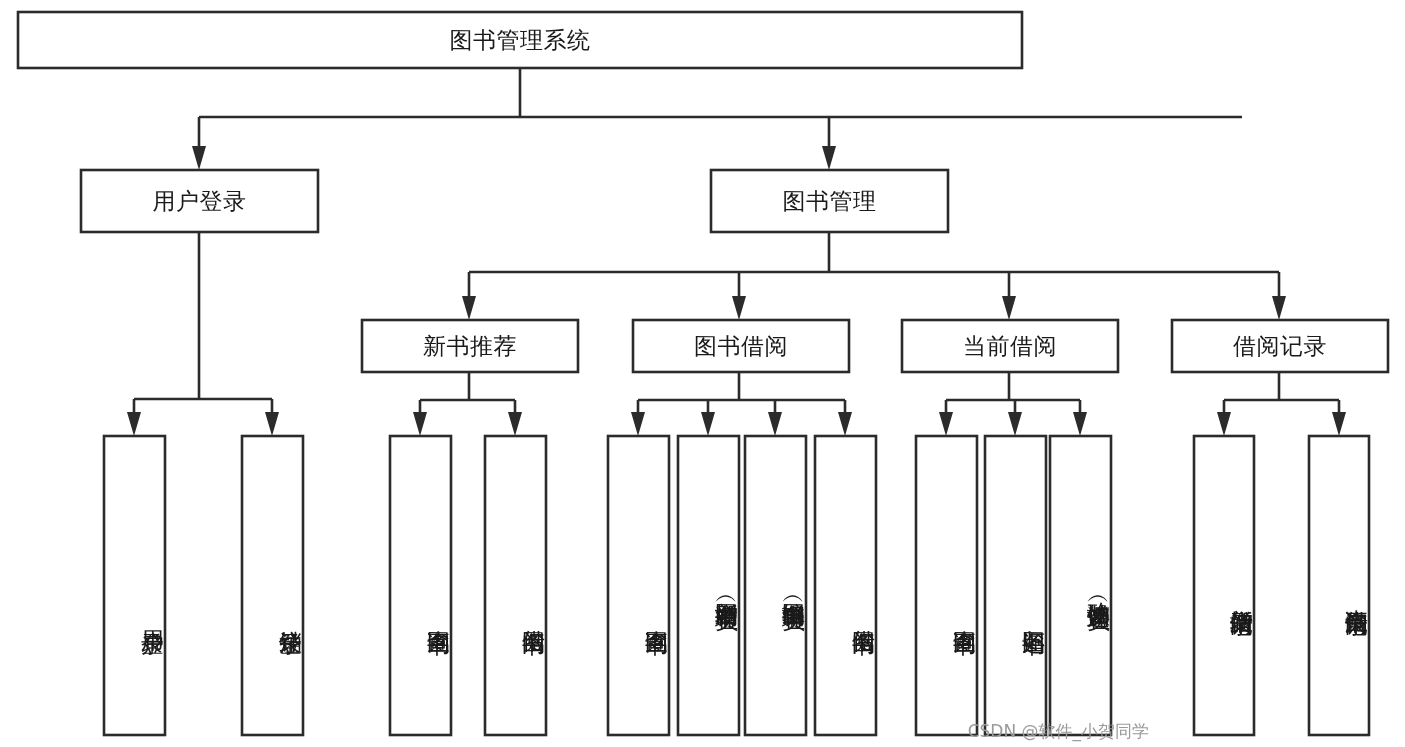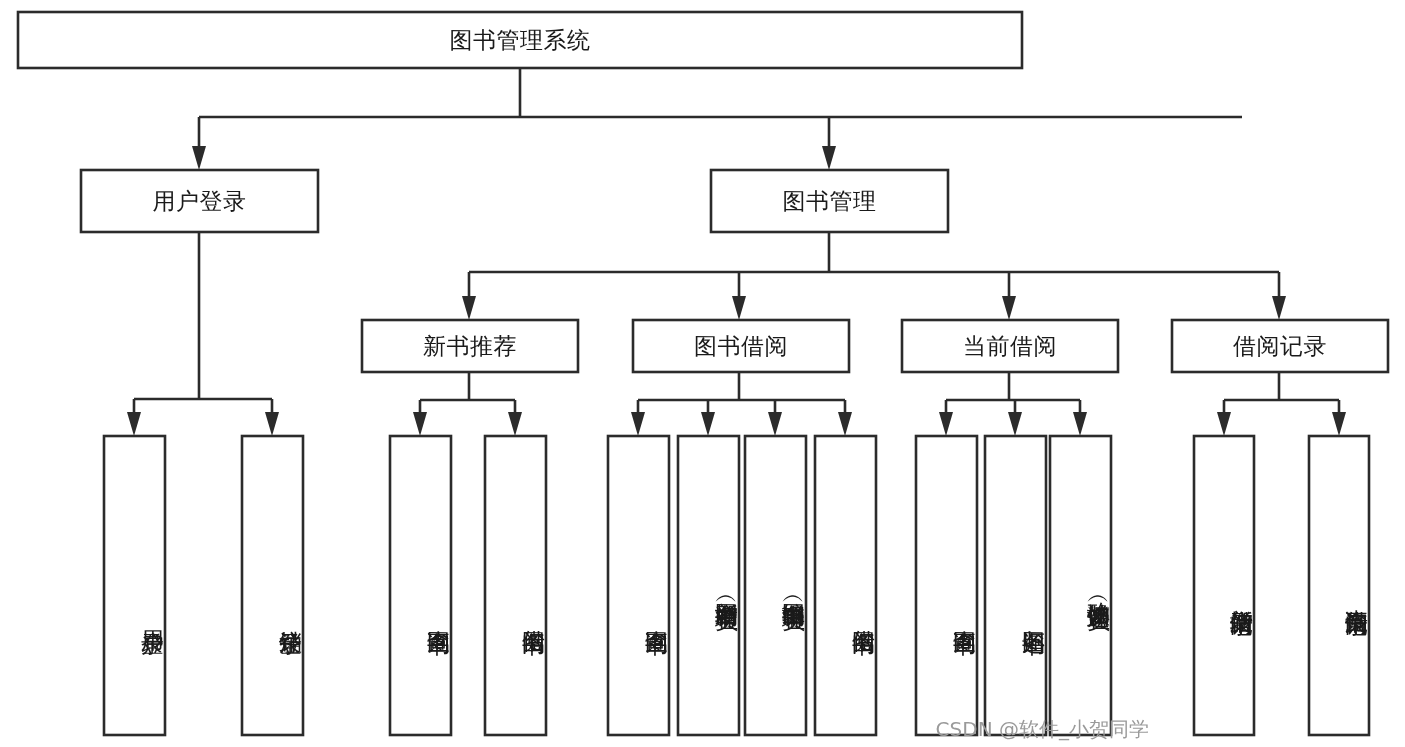--- a/index.html
+++ b/index.html
@@ -26,21 +26,21 @@
     font-size:23px;line-height:1.08;color:#1a1a1a;
     letter-spacing:1px;
     display:flex;align-items:flex-start;justify-content:center;
     white-space:normal;
     text-align:left;
     pointer-events:none;
   }
   .watermark{
     position:absolute;right:6px;bottom:4px;
     font-family:"DejaVu Sans","Liberation Sans",sans-serif;
-    font-size:20px;color:#9a9a9a;white-space:nowrap;
+    font-size:17px;color:#9a9a9a;white-space:nowrap;
   }
 </style>
 </head>
 <body>
 
 <div id="diagram-root">
 
   <svg id="tree" viewBox="0 0 1405 747">
 
     <g>

